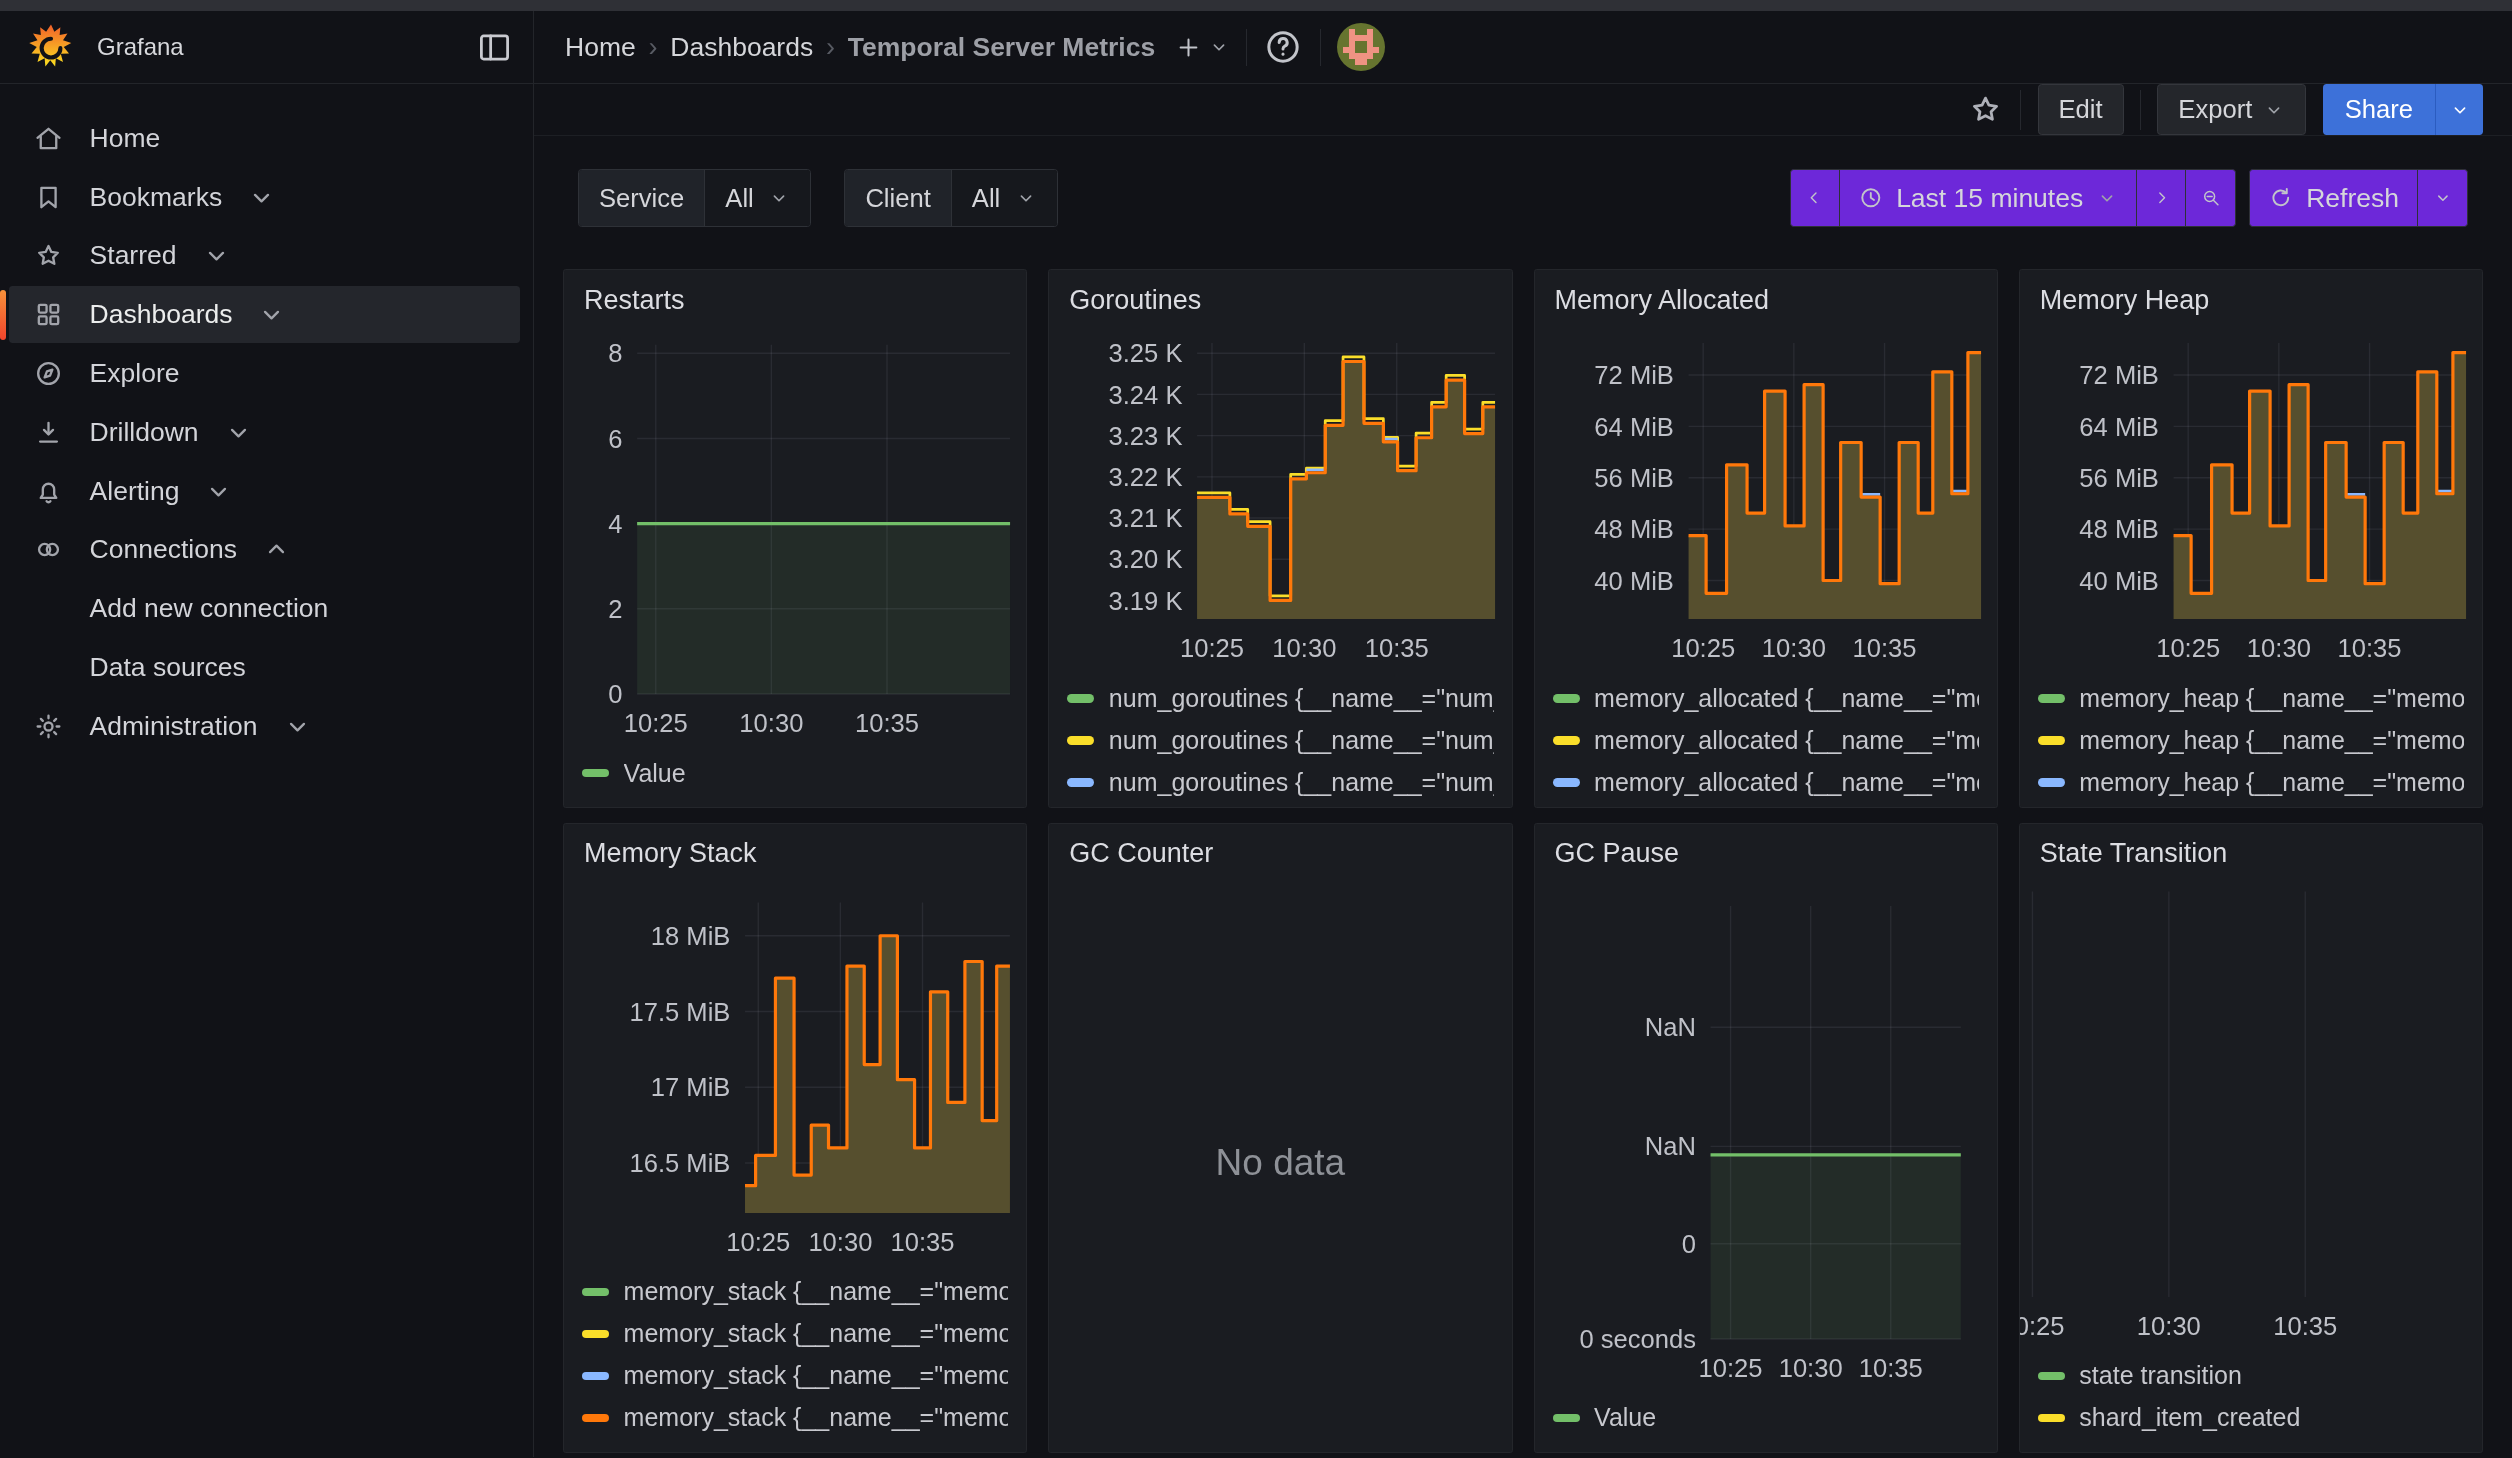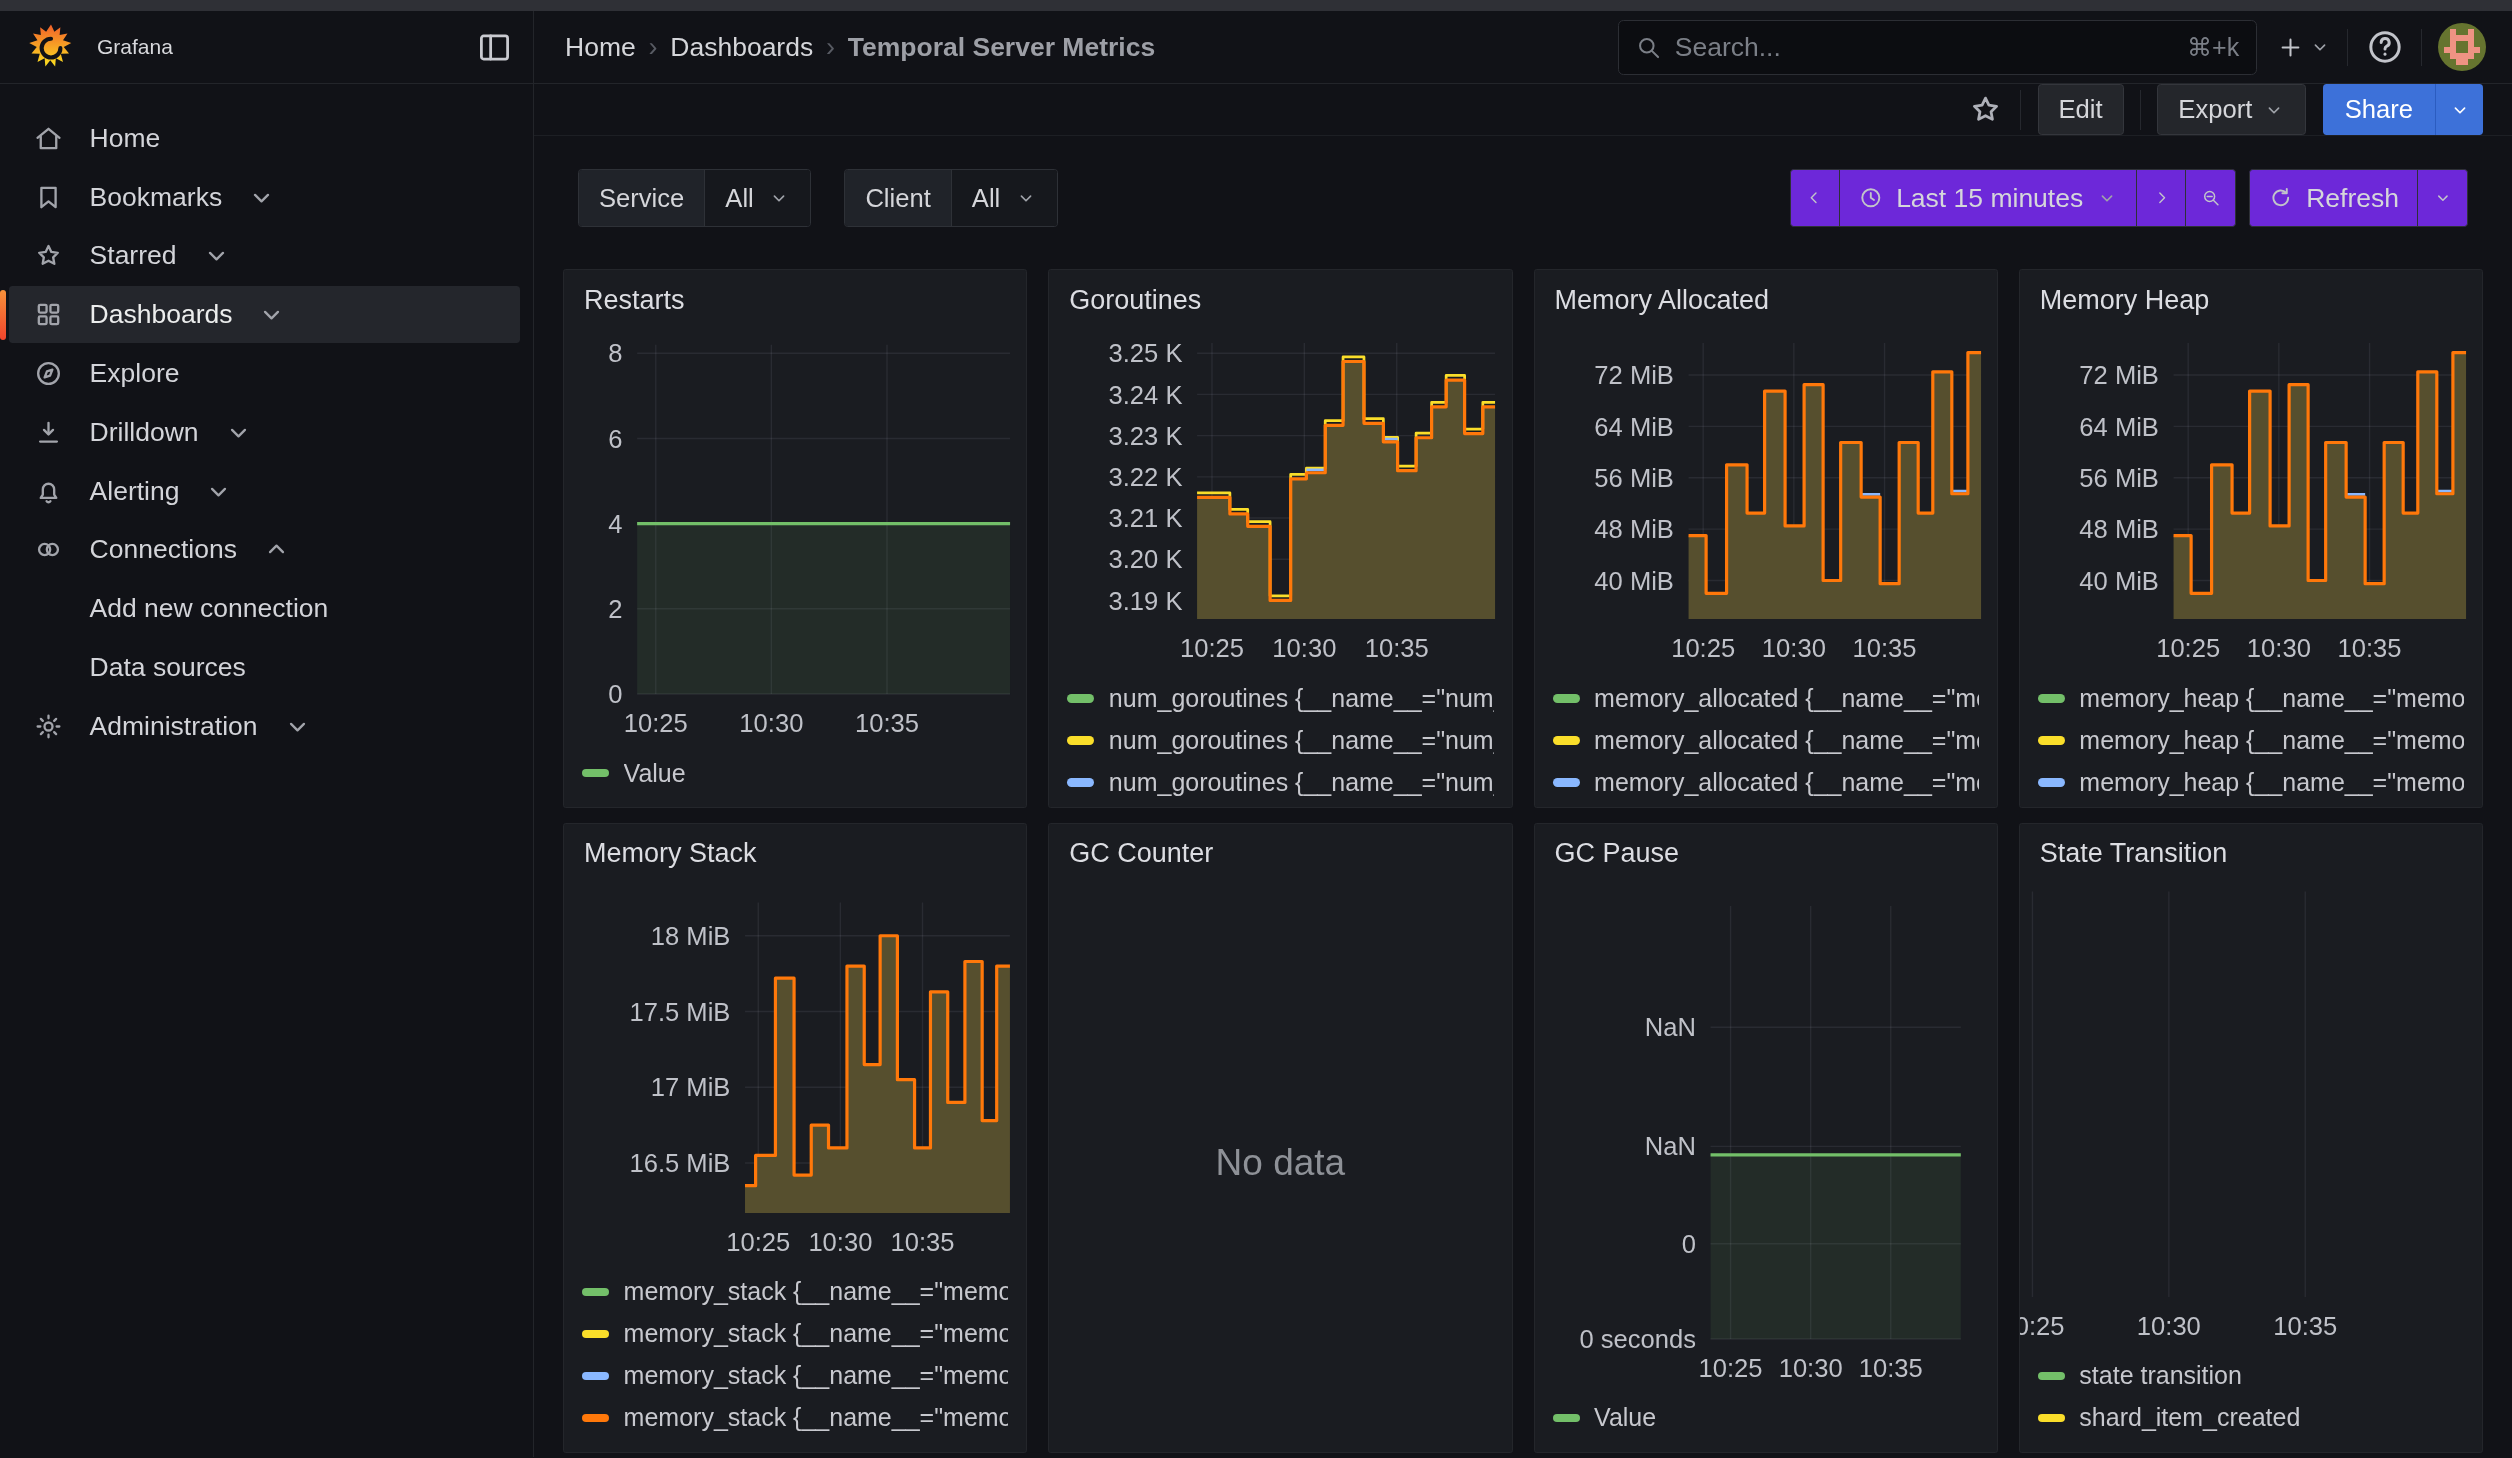--- a/index.html
+++ b/index.html
@@ -7,21 +7,21 @@
   body {
     background:#111217; color:#d5d6da;
     font-family:"Liberation Sans","DejaVu Sans",sans-serif;
     position:relative; font-size:25.6px;
   }
   .topstrip { height:11px; background:#2f3036; }
   
   .topbar { height:73px; display:flex; align-items:stretch; border-bottom:0.9px solid #23252a; background:#111217; }
   .topbar-left { width:534px; flex:0 0 534px; display:flex; align-items:center; padding:0 20px 0 27px; border-right:0.9px solid #23252a; }
   .logo { width:48px; height:48px; flex:0 0 48px; }
-  .brand { font-size:21px; color:#d7d8dc; margin-left:22px; }
+  .brand { font-size:24px; color:#d7d8dc; margin-left:22px; }
   .toggle-btn { margin-left:auto; width:37px; height:37px; color:#c9cad0; cursor:pointer; display:flex; align-items:center; justify-content:center; }
   .topbar-rest { flex:1; display:flex; align-items:center; padding:0 25.6px 0 31px; }
   .breadcrumb { display:flex; align-items:center; gap:12.8px; font-size:26.5px; }
   .crumb { color:#d5d6da; }
   .crumb.current { color:#9d9fa6;font-weight:bold; }
   .crumb-sep { color:#585b63; font-size:27px; }
   .searchbox { margin-left:auto; width:639px; height:55px; background:#0c0d11; border:0.9px solid #2c2e34; border-radius:5.5px; display:flex; align-items:center; padding:0 16.4px; color:#7b7f87; }
   .searchbox .i { width:27px; height:27px; }
   .search-text { margin-left:12.8px; font-size:26.5px; flex:1; }
   .kbd { font-size:25px; color:#7b7f87; }
@@ -119,30 +119,20 @@
       </div>
   </div>
   <div class="topbar-rest">
     <div class="breadcrumb">
         <span class="crumb">Home</span>
         <span class="crumb-sep">›</span>
         <span class="crumb">Dashboards</span>
         <span class="crumb-sep">›</span>
         <span class="crumb current">Temporal Server Metrics</span>
       </div>
-    <div class="searchbox">
-      <span class="i">
-          <svg viewBox="0 0 24 24">
-            <circle cx="10.5" cy="10.5" r="6"></circle>
-            <path d="M15 15l5.5 5.5"></path>
-          </svg>
-        </span>
-      <span class="search-text">Search...</span>
-      <span class="kbd">⌘+k</span>
-    </div>
     <div class="top-actions">
       <div class="plus-group">
         <span class="i icon-btn" style="width:27px;height:27px;">
             <svg viewBox="0 0 24 24">
               <path d="M12 5v14M5 12h14"></path>
             </svg>
           </span>
         <span class="i small">
             <svg viewBox="0 0 24 24">
               <path d="M7 10l5 5 5-5"></path>

